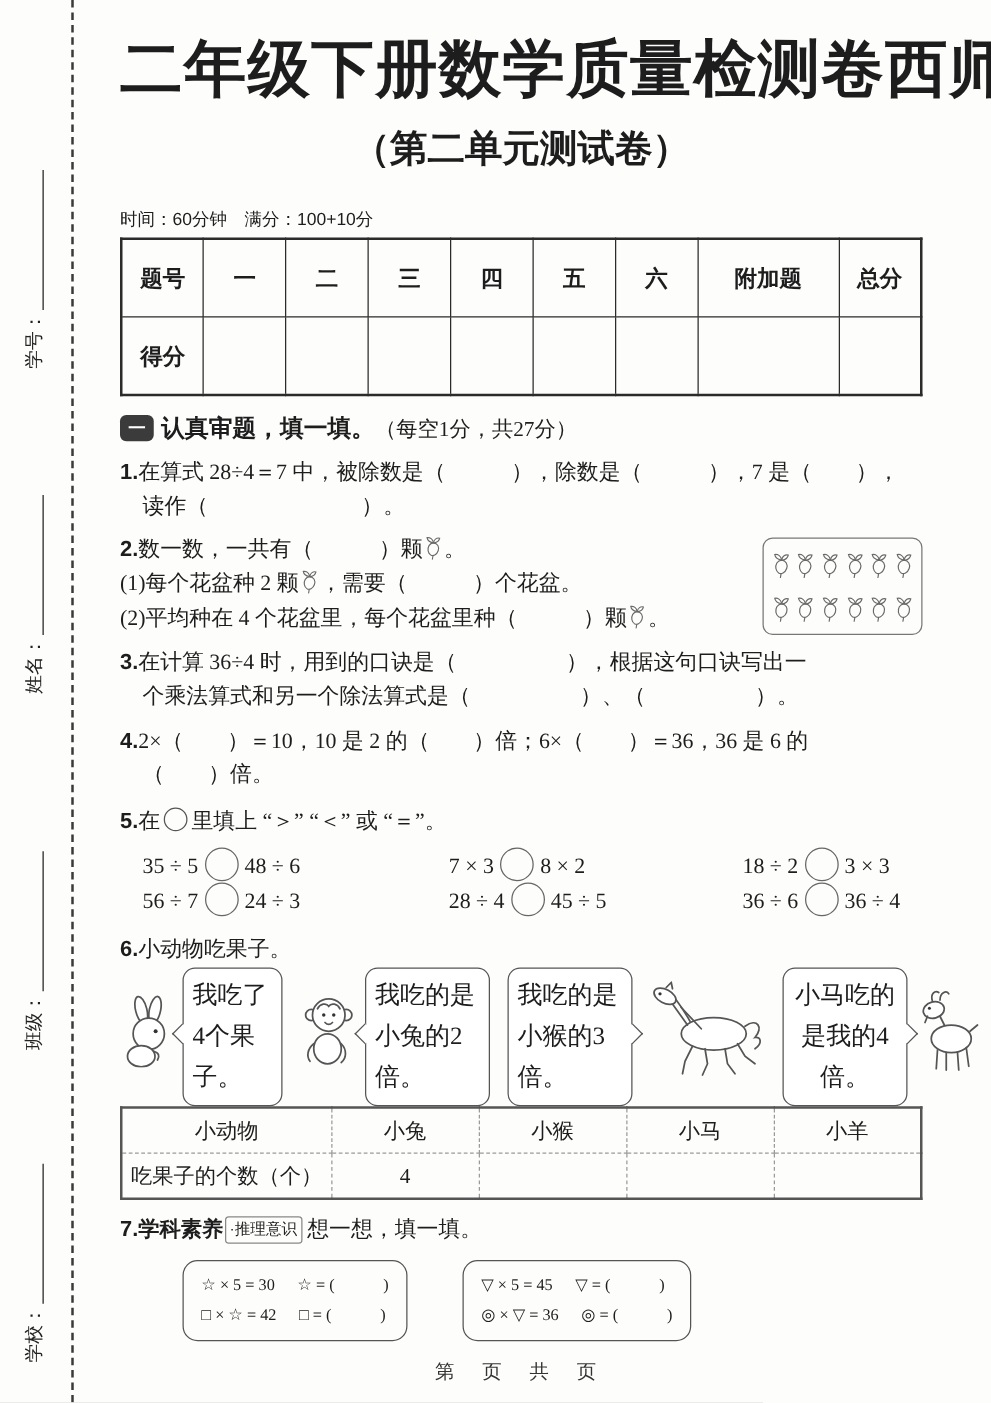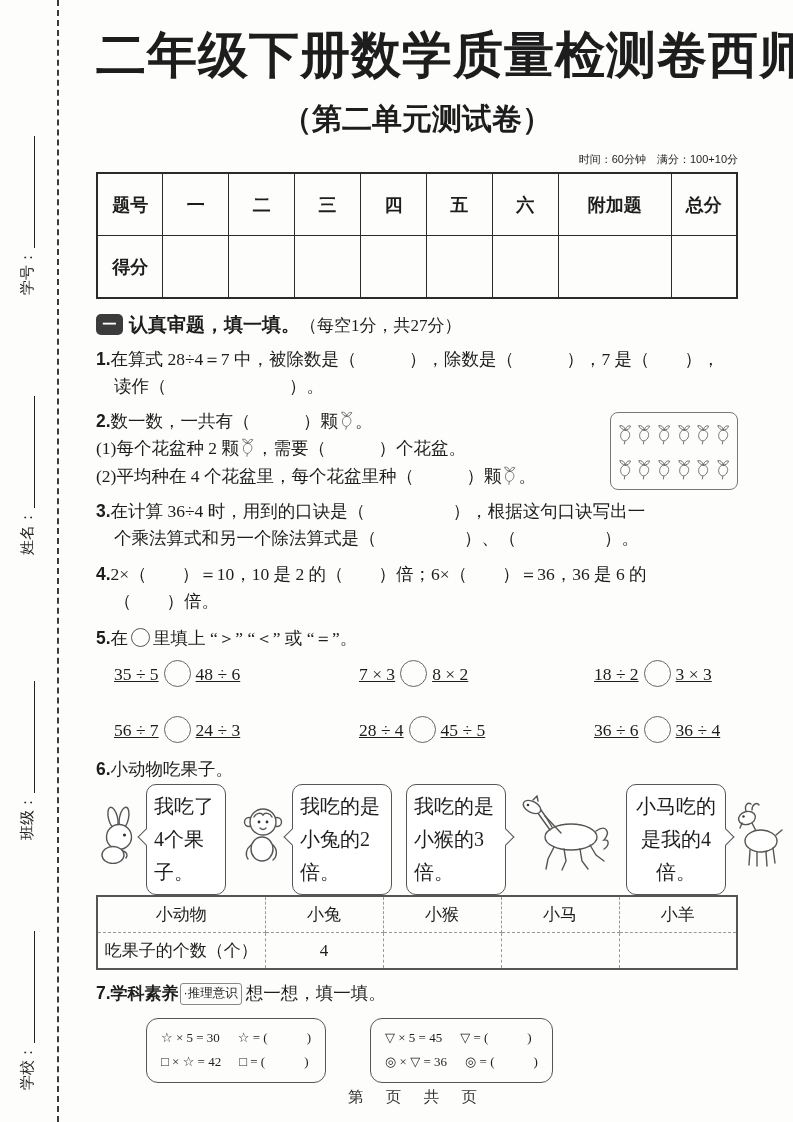--- a/index.html
+++ b/index.html
@@ -12,21 +12,21 @@
             display:flex;align-items:center;justify-content:flex-start;
             font-family:"Liberation Sans",sans-serif;font-size:15px;color:#222;white-space:nowrap;}
   .sb-line{display:inline-block;width:112px;border-bottom:1.8px solid #222;height:14px;margin-left:2px;}
 
   
   .content{position:absolute;left:96px;top:0;width:642px;}
   .title{margin:22px 0 0 0;text-align:center;font-family:Liberation Sans, sans-serif;
          font-size:50px;font-weight:bold;letter-spacing:1px;white-space:nowrap;}
   .subtitle{margin:10px 0 0 0;text-align:center;font-family:"Liberation Sans",sans-serif;
             font-size:30px;font-weight:bold;}
-  .meta{margin-top:12px;text-align:right;font-family:"Liberation Sans",sans-serif;font-size:11px;}
+  .meta{margin-top:27px;text-align:left;font-family:"Liberation Sans",sans-serif;font-size:14px;}
 
   table.score{width:100%;border-collapse:collapse;table-layout:fixed;margin-top:5px;
               font-family:"Liberation Sans",sans-serif;border:2.5px solid #2b2b2b;}
   table.score th,table.score td{border:1.6px solid #2b2b2b;height:35px;text-align:center;
               font-size:18px;font-weight:600;padding:13px;}
 
   .sec-head{margin-top:13px;font-family:"Liberation Sans",sans-serif;}
   .badge{display:inline-block;background:#3b3b3b;color:#fff;min-width:27px;height:21px;line-height:21px;
          border-radius:5px;text-align:center;font-size:14px;font-weight:bold;vertical-align:2px;margin-right:6px;}
   .sec-title{font-size:19px;font-weight:bold;}
@@ -43,21 +43,21 @@
   .q2left{flex:1;}
   .radish-box{width:128px;height:78px;border:1.6px solid #777;border-radius:8px;flex:0 0 auto;
               margin-left:10px;margin-top:4px;display:grid;grid-template-columns:repeat(6,1fr);
               align-items:center;justify-items:center;padding:3px 4px;box-sizing:border-box;}
   .radish-box svg{width:16px;height:24px;}
   svg.radish-inline{width:15px;height:22px;vertical-align:-4px;margin:0 1px;}
 
   
   .circle-small{display:inline-block;width:17px;height:17px;border:1.5px solid #555;border-radius:50%;
                 vertical-align:-3px;margin:0 3px;}
-  .cmp-grid{display:grid;grid-template-columns:245px 235px 1fr;padding-left:18px;margin-top:8px;row-gap:28px;text-decoration:underline;}
+  .cmp-grid{display:grid;grid-template-columns:245px 235px 1fr;padding-left:18px;margin-top:8px;row-gap:0;}
   .cmp{white-space:nowrap;}
   .cmp-circle{display:inline-block;width:25px;height:25px;border:1.5px solid #666;border-radius:50%;
               vertical-align:-7px;margin:0 5px;}
 
   
   .animals{display:flex;align-items:center;margin-top:10px;height:92px;}
   .bubble{position:relative;border:1.5px solid #555;border-radius:10px;background:#fff;
           padding:5px 7px;font-size:20px;line-height:1.65;}
   .bubble.tail-left::before{content:"";position:absolute;left:-7px;top:42%;width:11px;height:11px;background:#fff;
           border-left:1.5px solid #555;border-bottom:1.5px solid #555;transform:rotate(45deg);}

